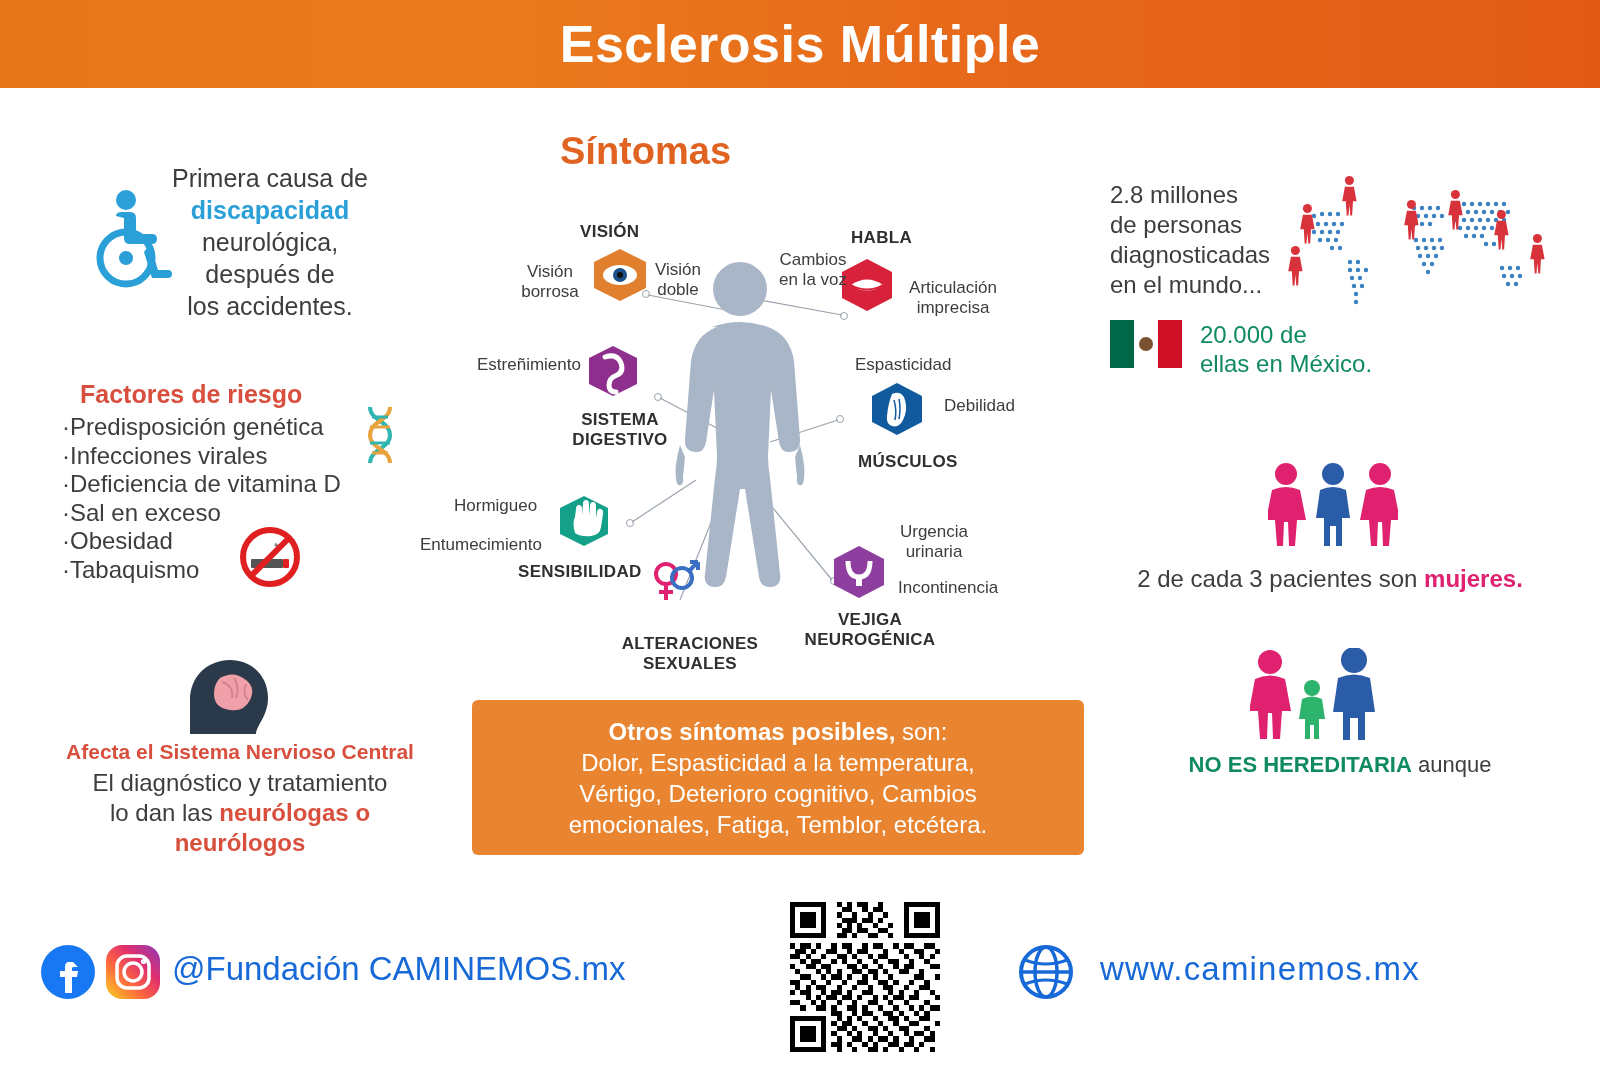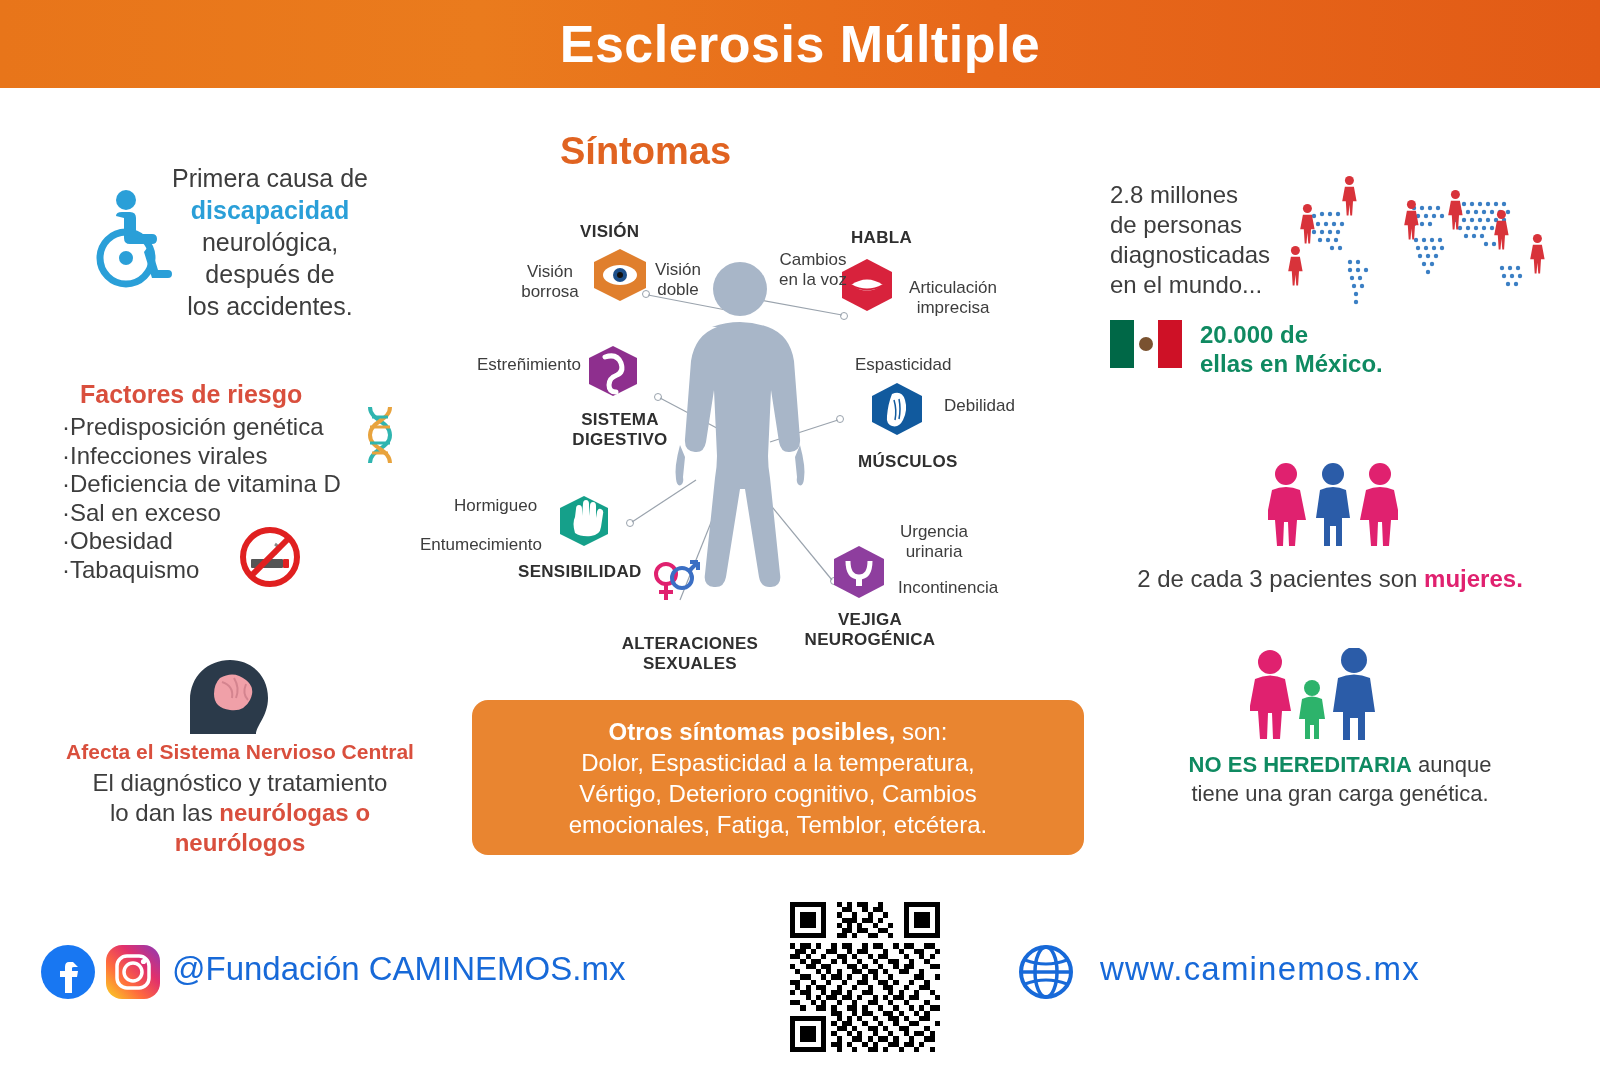--- a/index.html
+++ b/index.html
@@ -73,39 +73,39 @@
   #body-figure { position: absolute; left: 640px; top: 255px; }
 
   .sym-label { position: absolute; font-size: 17px; color: #3d3d3d; }
   .sym-cat { position: absolute; font-size: 17px; font-weight: bold; color: #2f2f2f; letter-spacing: .3px; }
   .sym-icon { position: absolute; }
 
   
   #other-box {
     position: absolute; left: 472px; top: 700px;
     width: 612px; height: 155px;
-    background: #e98530; border-radius: 16px;
+    background: #e98530; border-radius: 6px;
     display: flex; align-items: center; justify-content: center;
   }
   #other-box p {
     margin: 0; color: #ffffff; text-align: center;
     font-size: 24px; line-height: 31px;
   }
   #other-box .b { font-weight: bold; }
 
   
   #world-text {
     left: 1110px; top: 180px; width: 210px;
     font-size: 24px; line-height: 30px; color: #3d3d3d;
   }
   #map-svg { position: absolute; left: 1280px; top: 170px; }
   #flag-mx { position: absolute; left: 1110px; top: 320px; }
   #mexico-text {
     left: 1200px; top: 320px; width: 230px;
-    font-size: 24px; line-height: 29px; font-weight: bold; color: #0f8a61;
+    font-size: 24px; line-height: 29px; font-weight: normal; color: #0f8a61;
   }
 
   #three-people { position: absolute; left: 1268px; top: 462px; }
   #women-text {
     left: 1080px; top: 565px; width: 500px;
     font-size: 24px; color: #3d3d3d; text-align: center;
   }
   #women-text .hl { color: #e0216f; font-weight: bold; }
 
   #family-icon { position: absolute; left: 1250px; top: 648px; }
@@ -503,21 +503,20 @@
       <path d="M52 51 q10 -5 20 0 l3 20 h-6 v20 h-5 v-14 h-4 v14 h-5 v-20 h-6 z"></path>
     </g>
     <g fill="#2b5ca8">
       <circle cx="104" cy="12" r="13"></circle>
       <path d="M88 30 q16 -7 32 0 l5 34 h-10 v28 h-7 v-22 h-8 v22 h-7 v-28 h-10 z"></path>
     </g>
   </svg>
 
   <div class="t" id="hered-text">
     <span class="hl">NO ES HEREDITARIA</span><span> aunque</span><br>
-    <span>tiene una gran carga genética.</span>
   </div>
 
   <svg id="fb-icon" width="56" height="56" viewBox="0 0 56 56">
     <circle cx="28" cy="28" r="27" fill="#1877f2"></circle>
     <path d="M33 18 h-4 q-4 0 -4 5 v4 h-5 v6 h5 v16 h7 V33 h5 l1 -6 h-6 v-3 q0 -1 2 -1 h4 z" fill="#ffffff"></path>
   </svg>
 
   <svg id="ig-icon" width="56" height="56" viewBox="0 0 56 56">
     <defs>
       <linearGradient id="iggrad" x1="0" y1="1" x2="1" y2="0">

